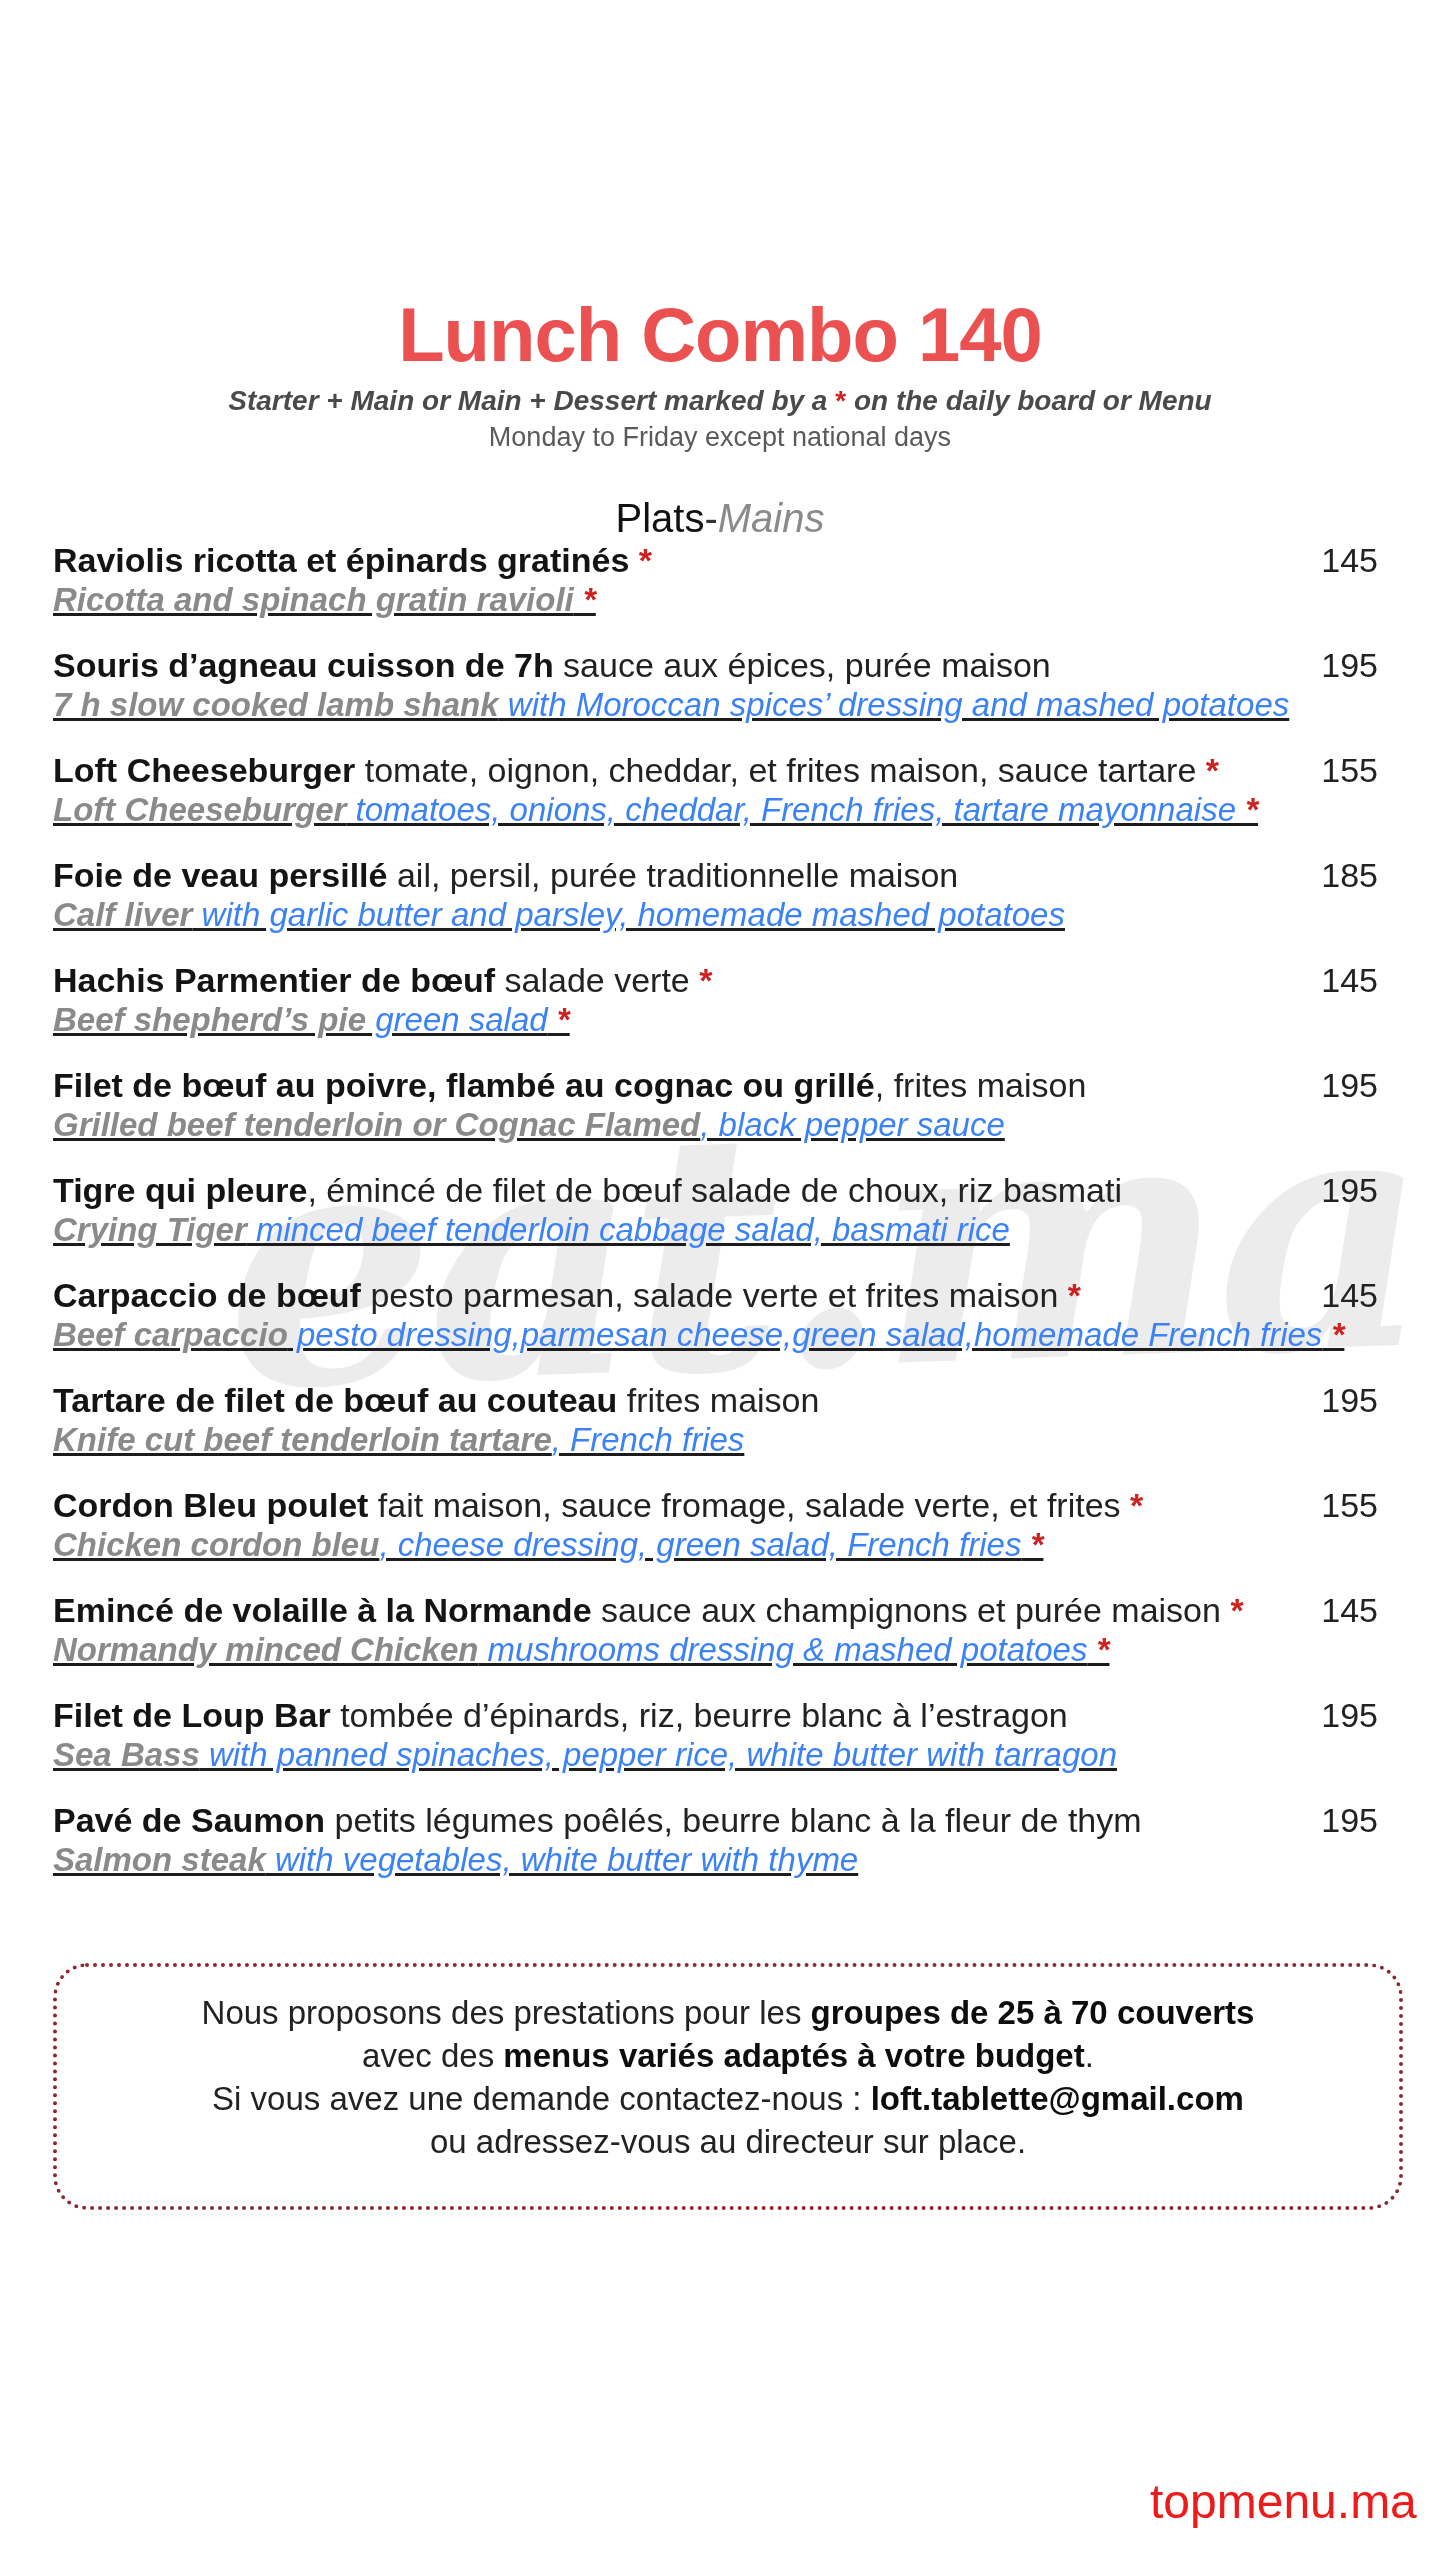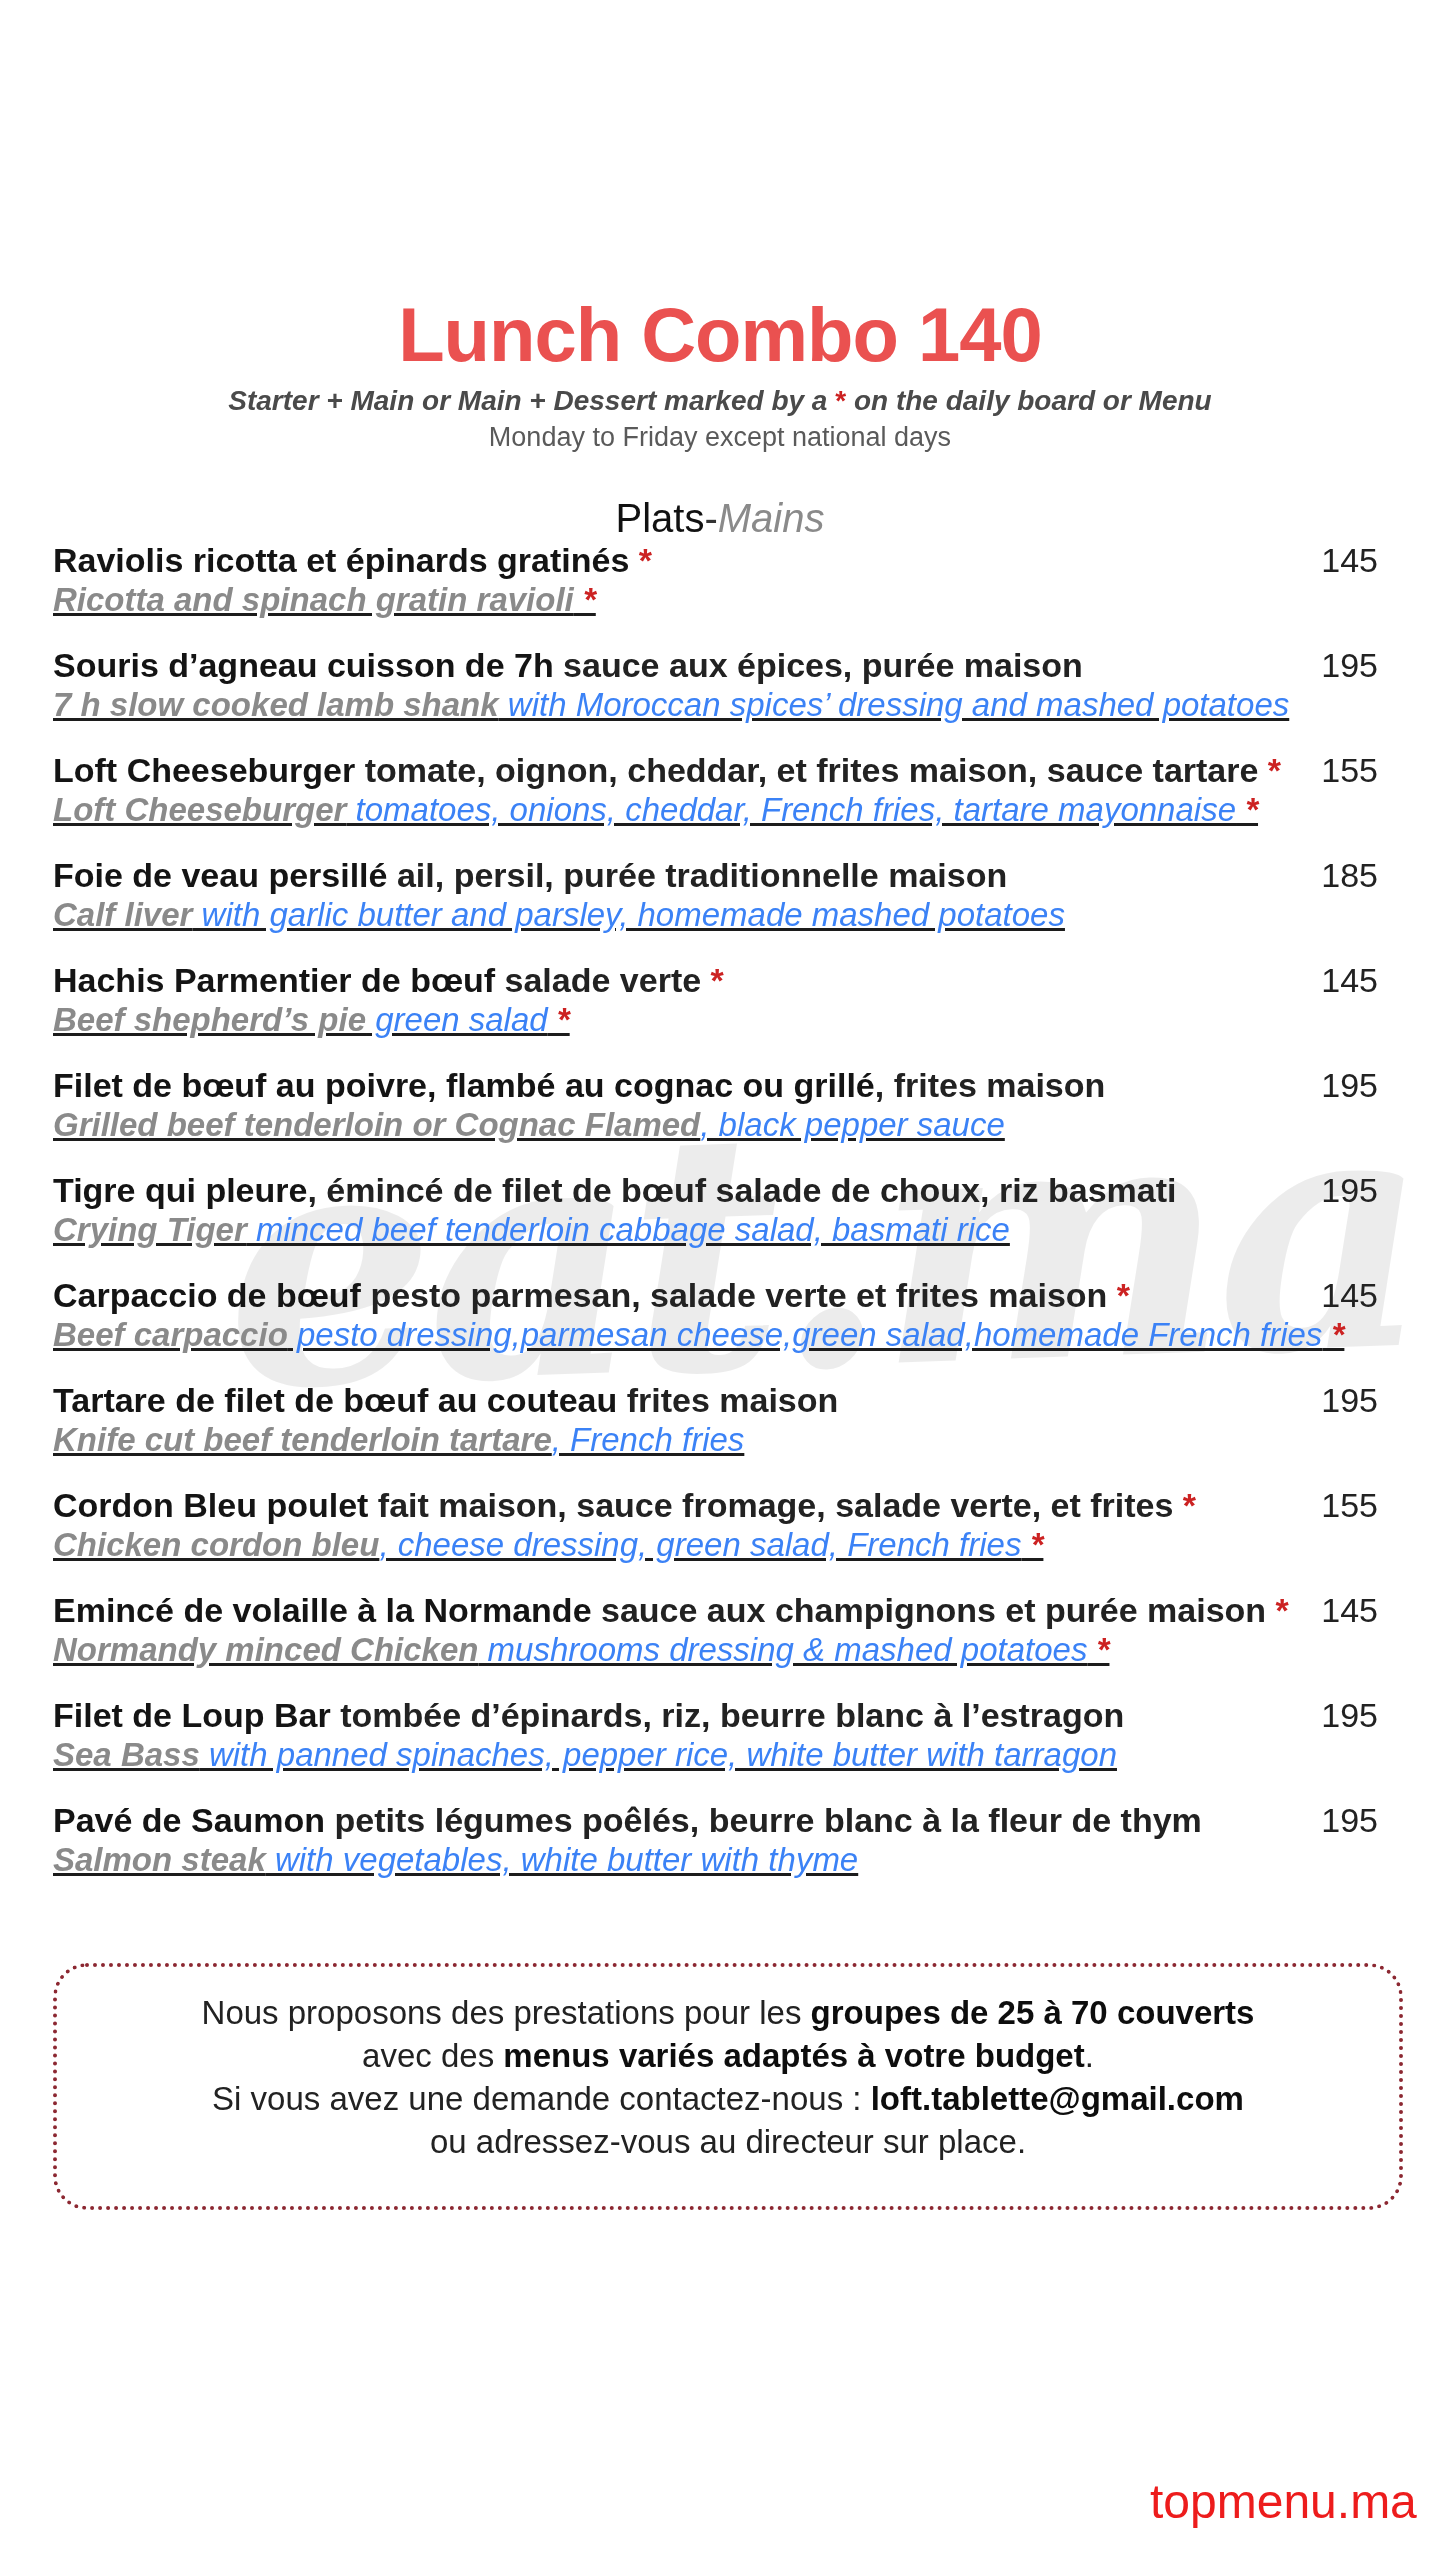--- a/index.html
+++ b/index.html
@@ -46,21 +46,21 @@
   .section-heading .sep { color:#333333; }
   .section-heading .en { color:#8a8a8a; font-style:italic; }
 
   .menu { position:absolute; top:540px; left:53px; width:1325px; }
   .item { margin-bottom:25px; }
   .row1 {
     display:flex; justify-content:space-between; align-items:baseline;
     font-size:34px; line-height:40px;
   }
   .fr-name { font-weight:bold; color:#141414; }
-  .fr-desc { color:#222222;font-weight:bold; }
+  .fr-desc { color:#222222; }
   .star { color:#cc2222; font-weight:bold; }
   .price { font-size:34px; color:#222222; margin-left:24px; white-space:nowrap; }
   .row2 { font-size:33px; line-height:40px; font-style:italic;text-decoration:underline; }
   .en-name { font-weight:bold; color:#8a8a8a; }
   .en-desc { color:#3b82f6; }
 
   .footer-box {
     position:absolute; left:53px; top:1963px; width:1350px; height:247px;
     border:4px dotted #8c2832; border-radius:34px;
     text-align:center; padding:24px 30px 0 30px;

